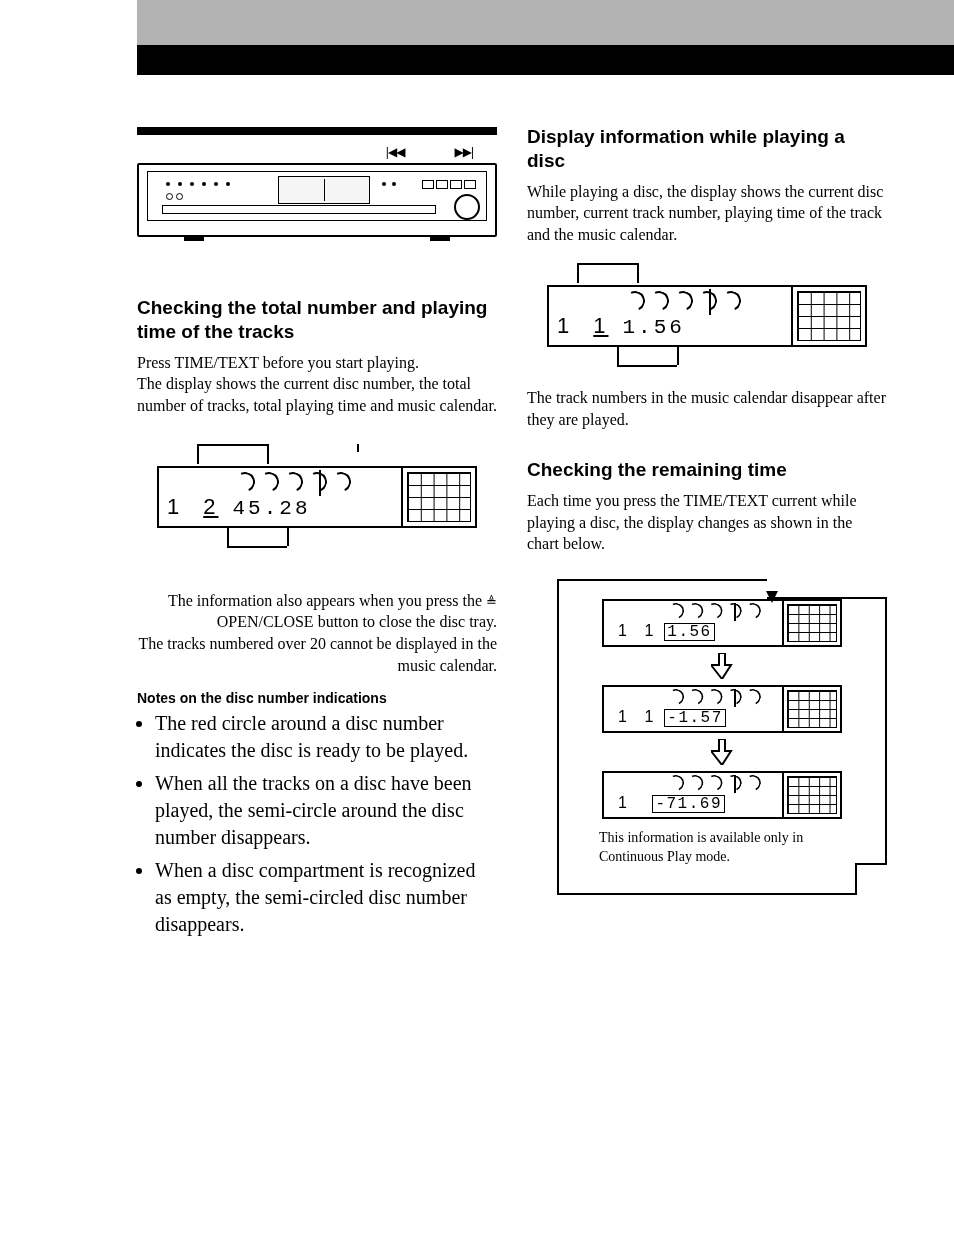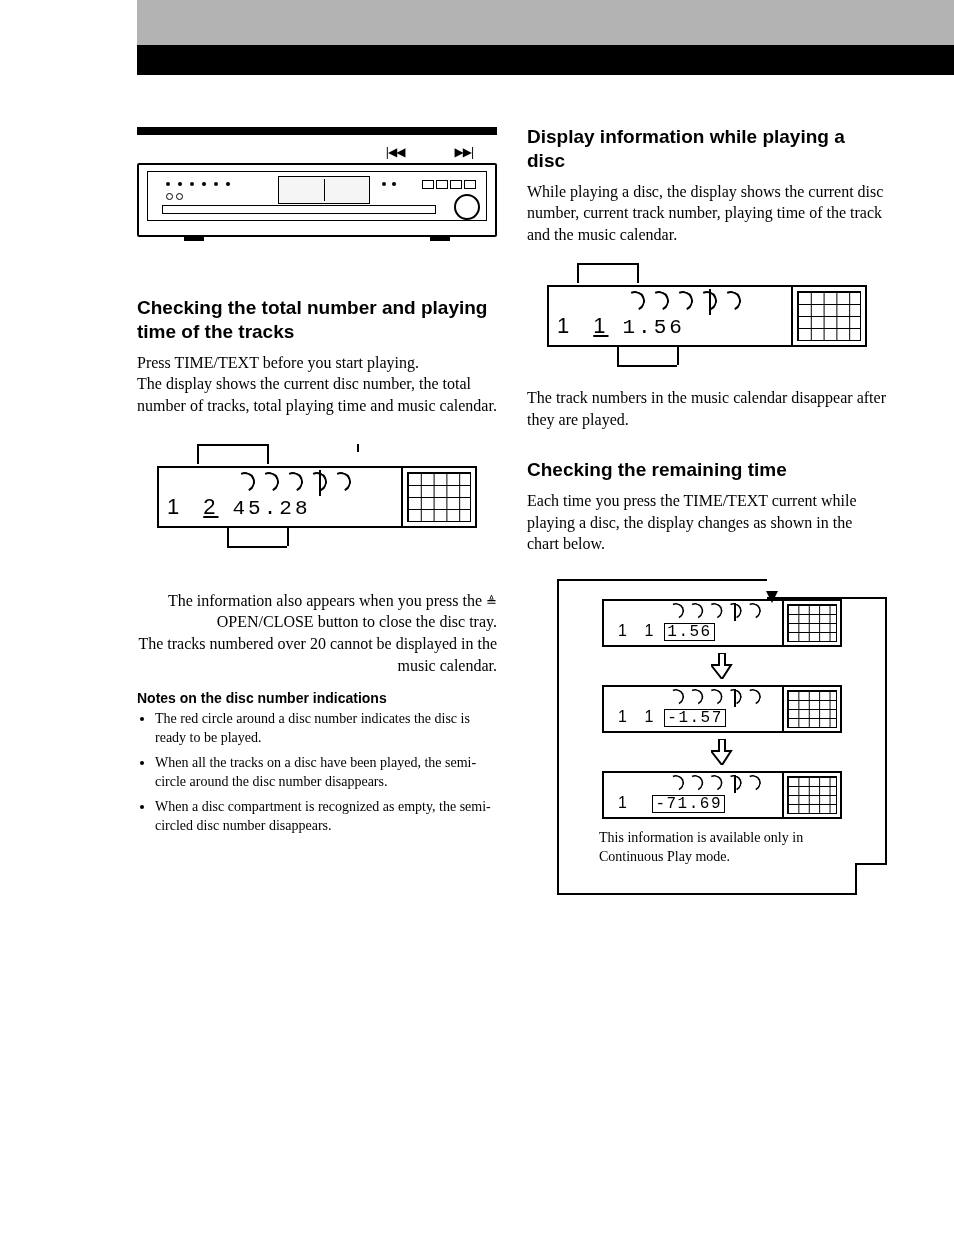--- a/index.html
+++ b/index.html
@@ -53,21 +53,21 @@
     font-weight: 700;
     font-size: 14px;
     margin: 14px 0 4px 0;
   }
   ul.notes {
     list-style: disc;
     padding-left: 18px;
     margin: 2px 0 0 0;
   }
   ul.notes li {
-    font-size: 14px;
+    font-size: 20px;
     line-height: 1.35;
     margin-bottom: 6px;
   }
 
   
   .prevnext {
     display: flex;
     justify-content: flex-end;
     gap: 50px;
     padding-right: 24px;

